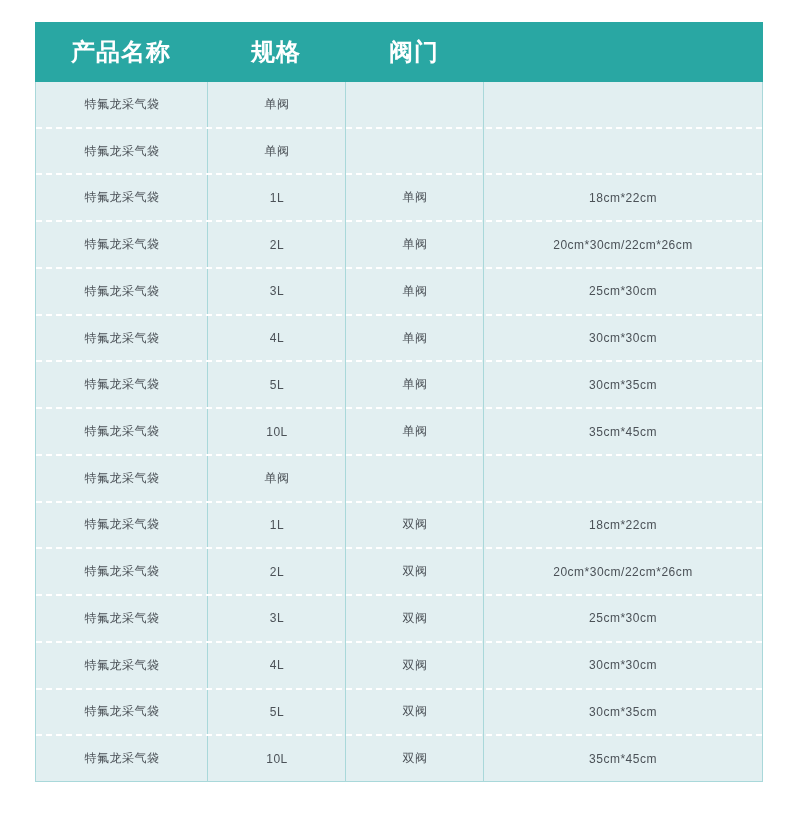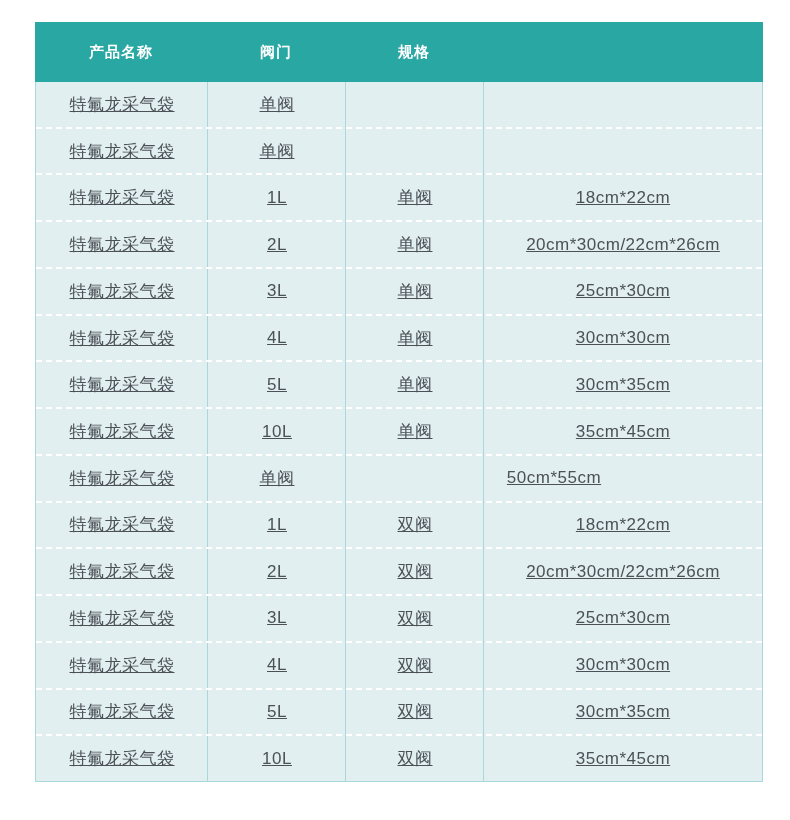--- a/index.html
+++ b/index.html
@@ -23,21 +23,21 @@
   .thead {
     display: flex;
     height: 60px;
     background: var(--header-bg, #29A7A3);
   }
   .th {
     display: flex;
     align-items: center;
     justify-content: center;
     color: var(--header-text, #FFFFFF);
-    font-size: 15px;
+    font-size: 24px;
     font-weight: 700;
     letter-spacing: 1px;
   }
   .tbody {
     position: relative;
     height: 700px;
     display: flex;
     flex-direction: column;
     background: var(--row-bg, #E2EFF1);
     border-left: 1px solid var(--divider, #A9D8DA);
@@ -52,23 +52,22 @@
     border-bottom: 2px dashed var(--row-separator, #FFFFFF);
   }
   .tr:last-child {
     border-bottom: none;
   }
   .td {
     display: flex;
     align-items: center;
     justify-content: center;
     color: var(--cell-text, #4B5157);
-    font-size: 17px;
+    font-size: 12px;
     letter-spacing: 0.5px;
-    text-decoration: underline;
   }
   
   .c1 { width: 172px; }
   .c2 { width: 138px; }
   .c3 { width: 138px; }
   .c4 { width: 280px; flex: 1; }
   
   .vline {
     position: absolute;
     top: 0;
@@ -79,22 +78,22 @@
   .v1 { left: 171px; }
   .v2 { left: 309px; }
   .v3 { left: 447px; }
 </style>
 </head>
 <body>
 
 <div class="spec-table">
   <div class="thead">
     <div class="th c1">产品名称</div>
+    <div class="th c2">规格</div>
     <div class="th c3">阀门</div>
-    <div class="th c2">规格</div>
   </div>
   <div class="tbody" id="tbody">
     <div class="vline v1"></div>
     <div class="vline v2"></div>
     <div class="vline v3"></div>
 
   <div class="tr">
     <div class="td c1">特氟龙采气袋</div>
     <div class="td c3">单阀</div>
   </div>
@@ -142,21 +141,20 @@
   <div class="tr">
     <div class="td c1">特氟龙采气袋</div>
     <div class="td c2">10L</div>
     <div class="td c3">单阀</div>
     <div class="td c4">35cm*45cm</div>
   </div>
 
   <div class="tr">
     <div class="td c1">特氟龙采气袋</div>
     <div class="td c3">单阀</div>
-    <div class="td c4">50cm*55cm</div>
   </div>
 
   <div class="tr">
     <div class="td c1">特氟龙采气袋</div>
     <div class="td c2">1L</div>
     <div class="td c3">双阀</div>
     <div class="td c4">18cm*22cm</div>
   </div>
 
   <div class="tr">

